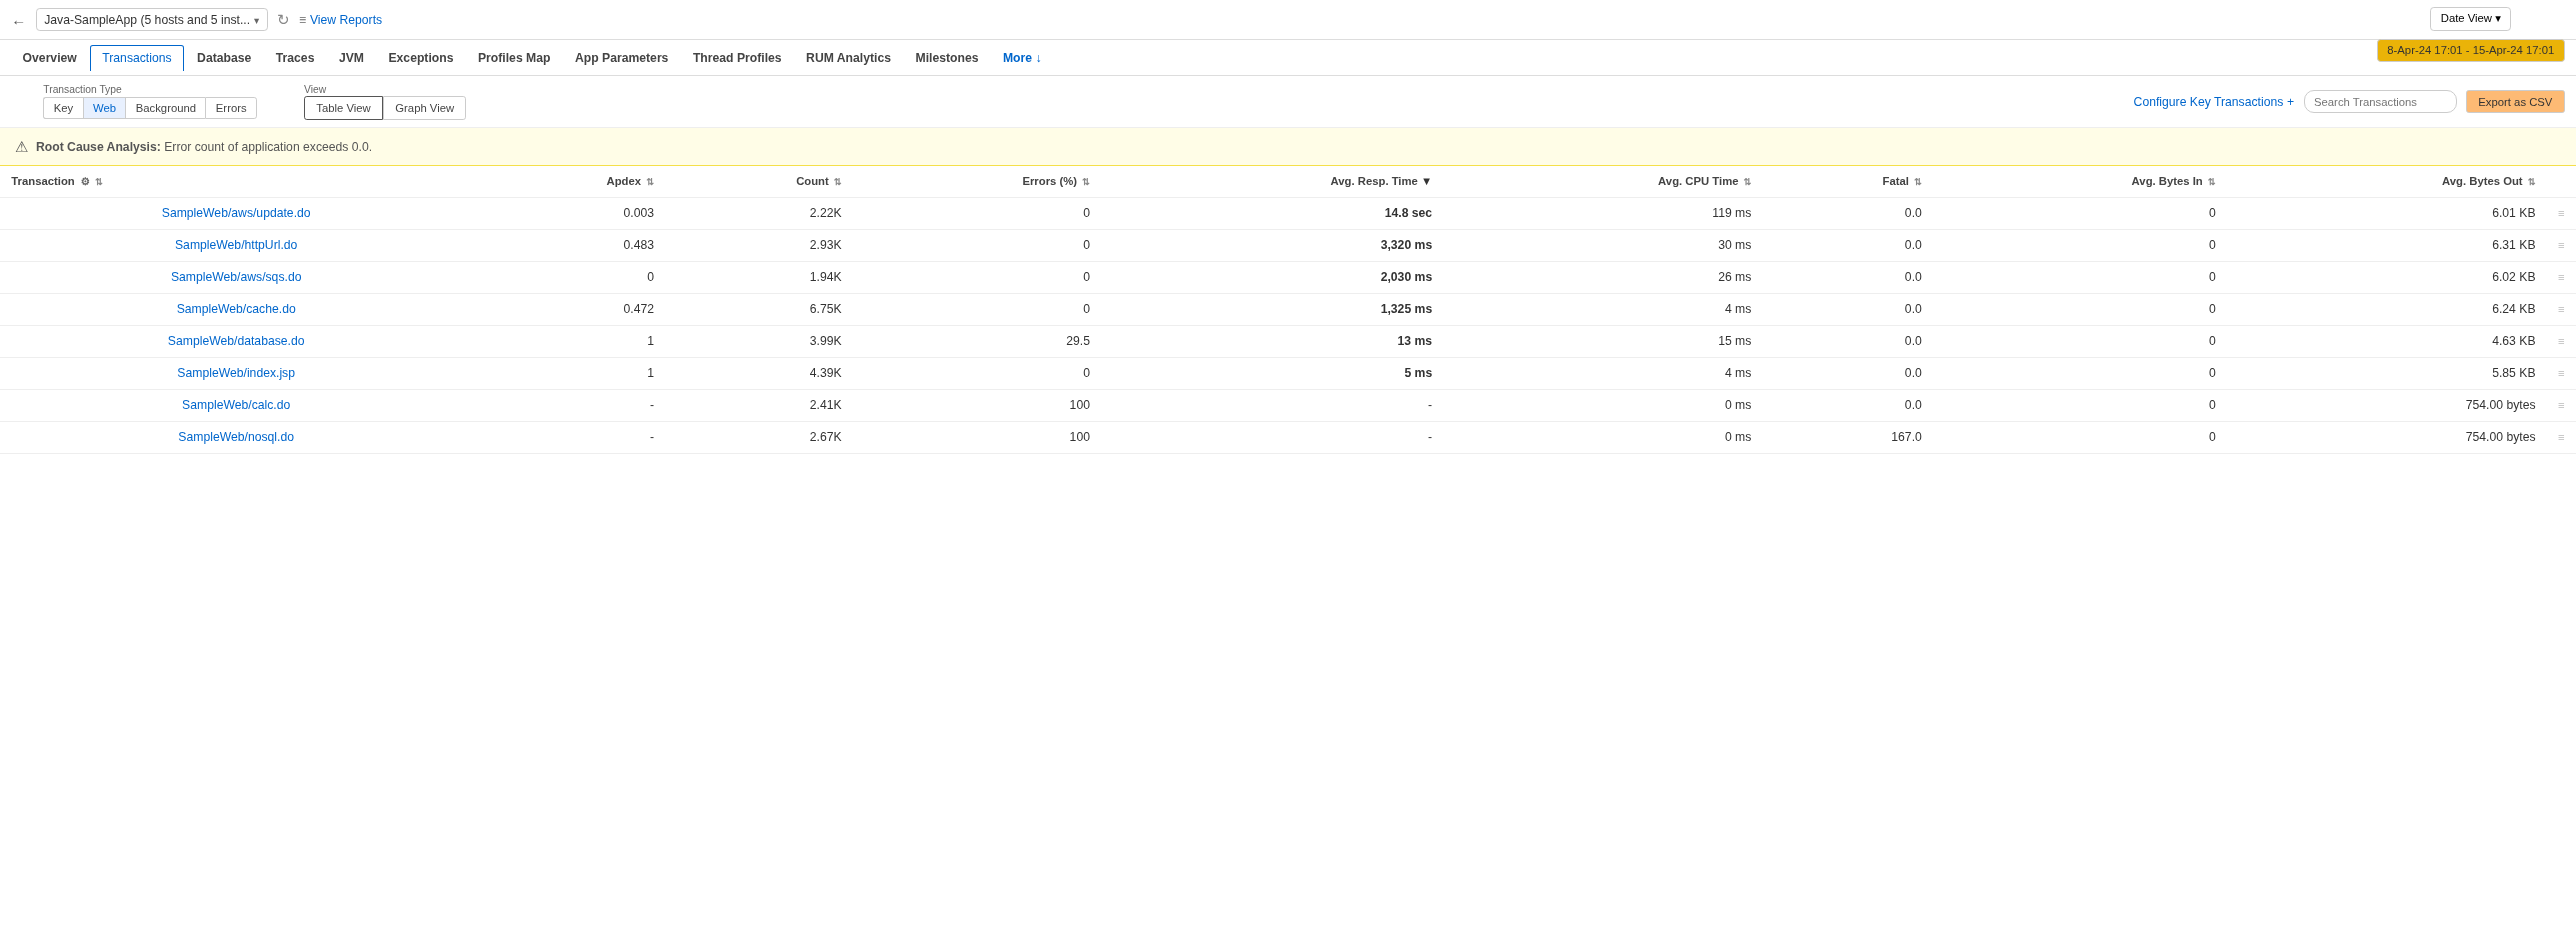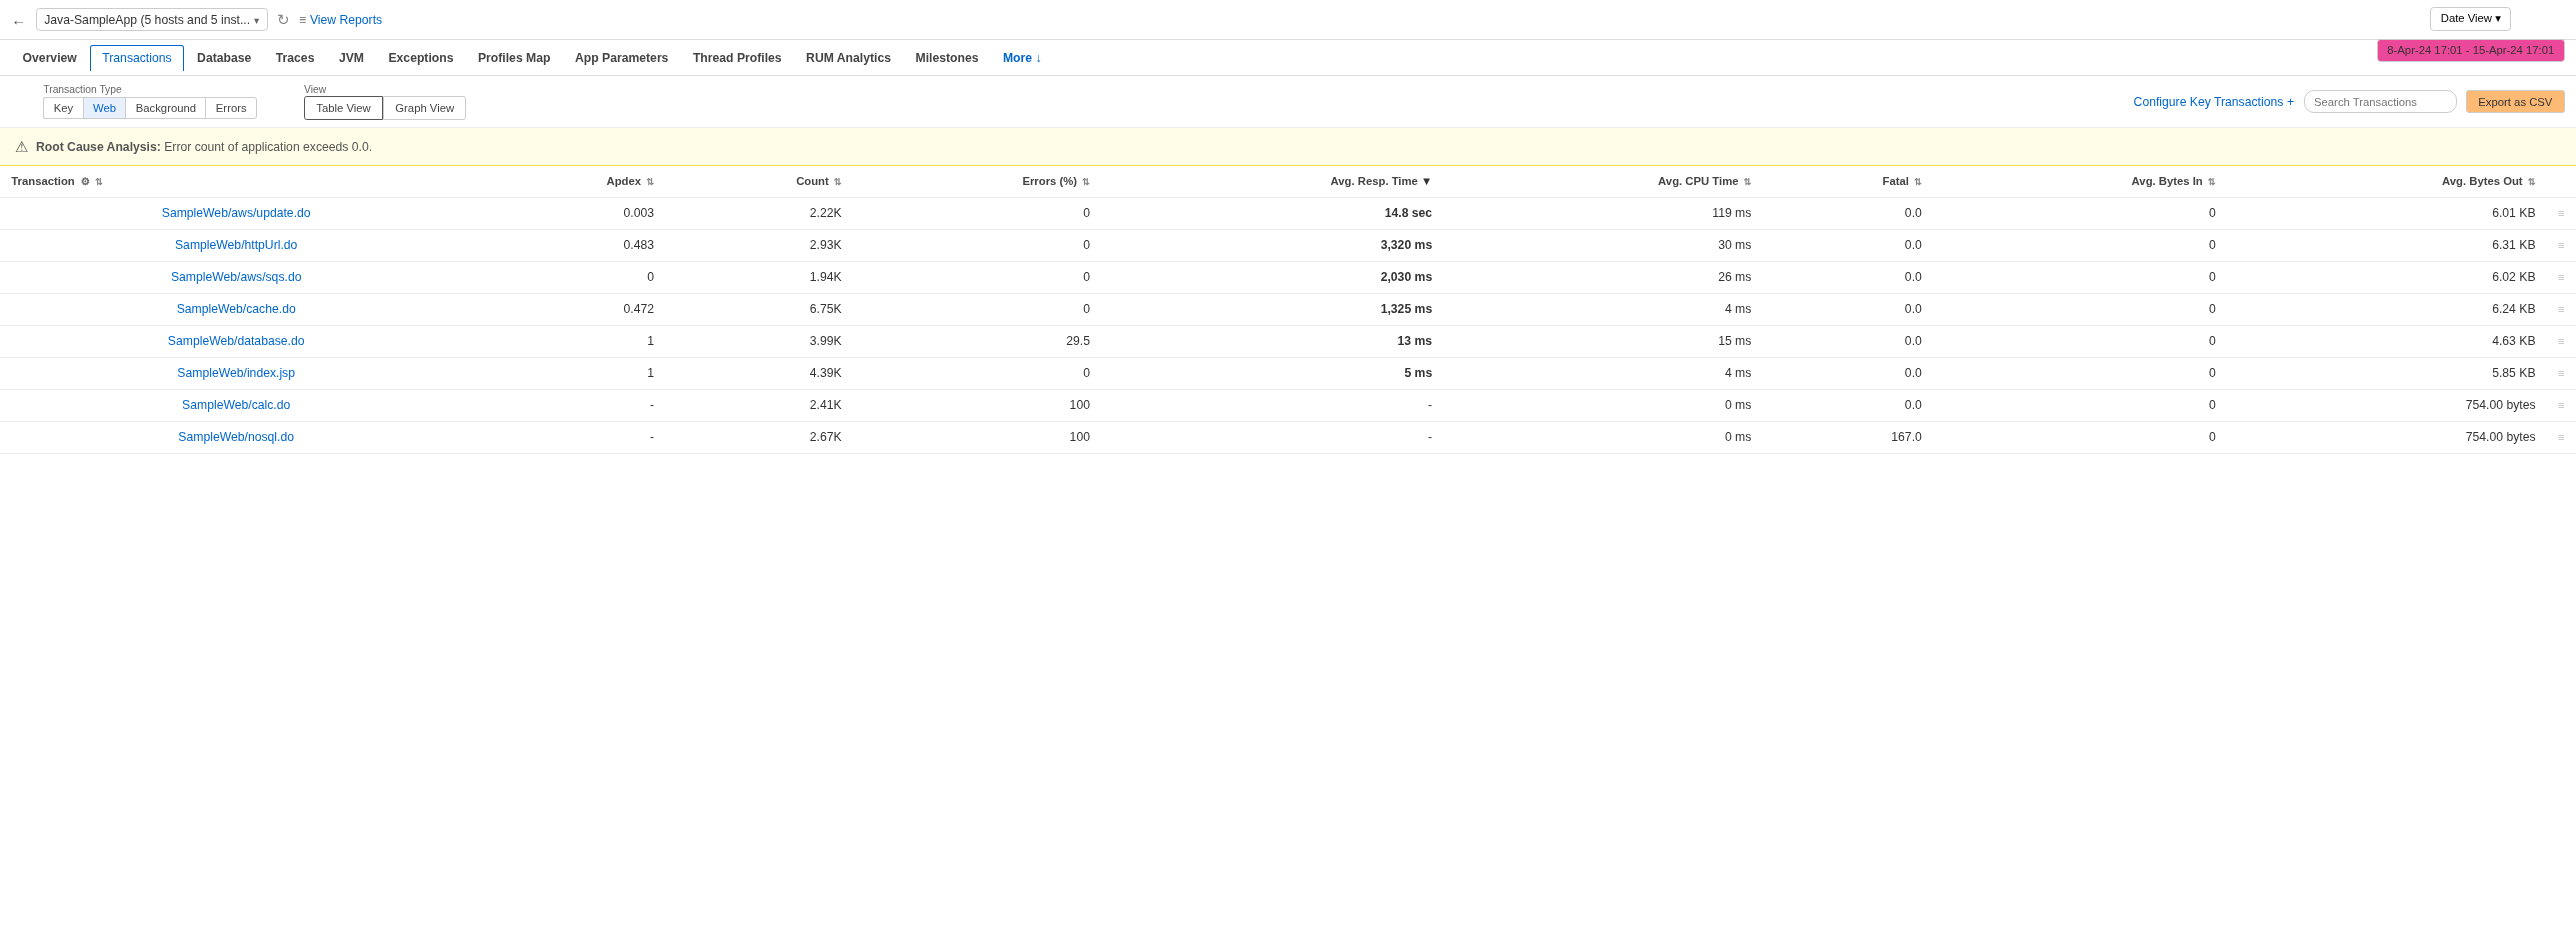--- a/index.html
+++ b/index.html
@@ -27,21 +27,21 @@
     }
     .date-label-box {
       background: #f5f5f5; border: 0.9px solid #ddd; border-radius: 2.8px;
       padding: 2.8px 7.5px; font-size: 10.3px; color: #555; text-align: center; line-height: 1.4;
     }
     .date-view-btn {
       background: #fff; border: 0.9px solid #ccc; border-radius: 3.8px;
       padding: 4.7px 9.4px; cursor: pointer; font-size: 11.3px; display: flex; align-items: center; gap: 3.8px;
     }
     .date-range {
-      background: #ec4899; border: 0.9px solid #ccc; border-radius: 3.8px;
+      background: #eab308; border: 0.9px solid #ccc; border-radius: 3.8px;
       padding: 4.7px 9.4px; font-size: 11.3px; color: #333;
     }
 
     
     .nav-tabs {
       display: flex; align-items: center; gap: 1.9px;
       padding: 0 11.3px; border-bottom: 0.9px solid #ddd; height: 36px;
     }
     .nav-tab {
       padding: 7.5px 11.3px; cursor: pointer; font-size: 12.2px; color: #444;

